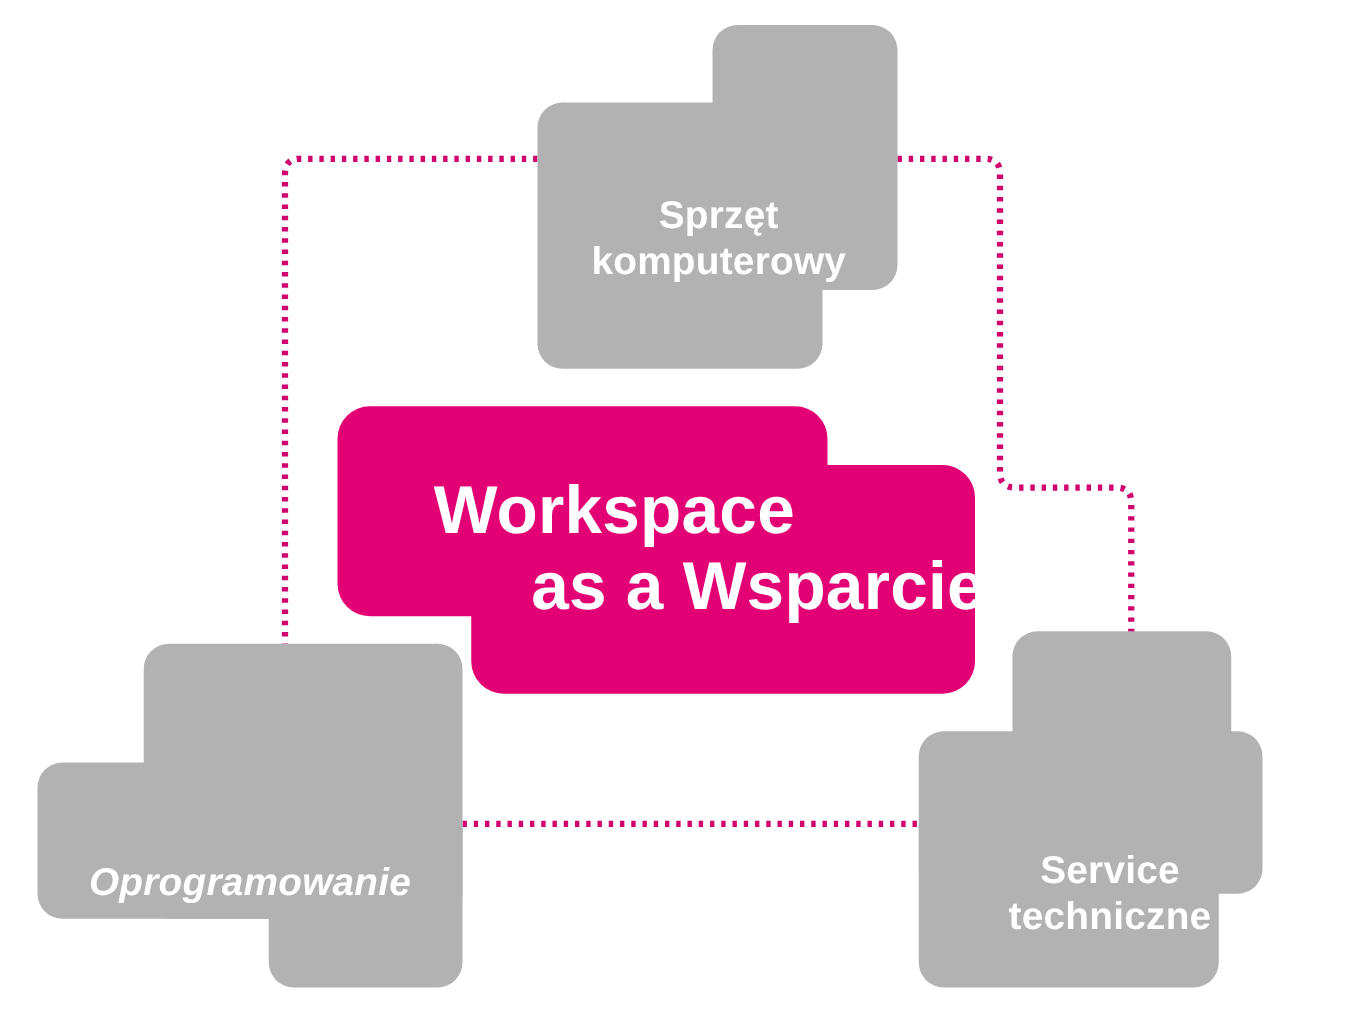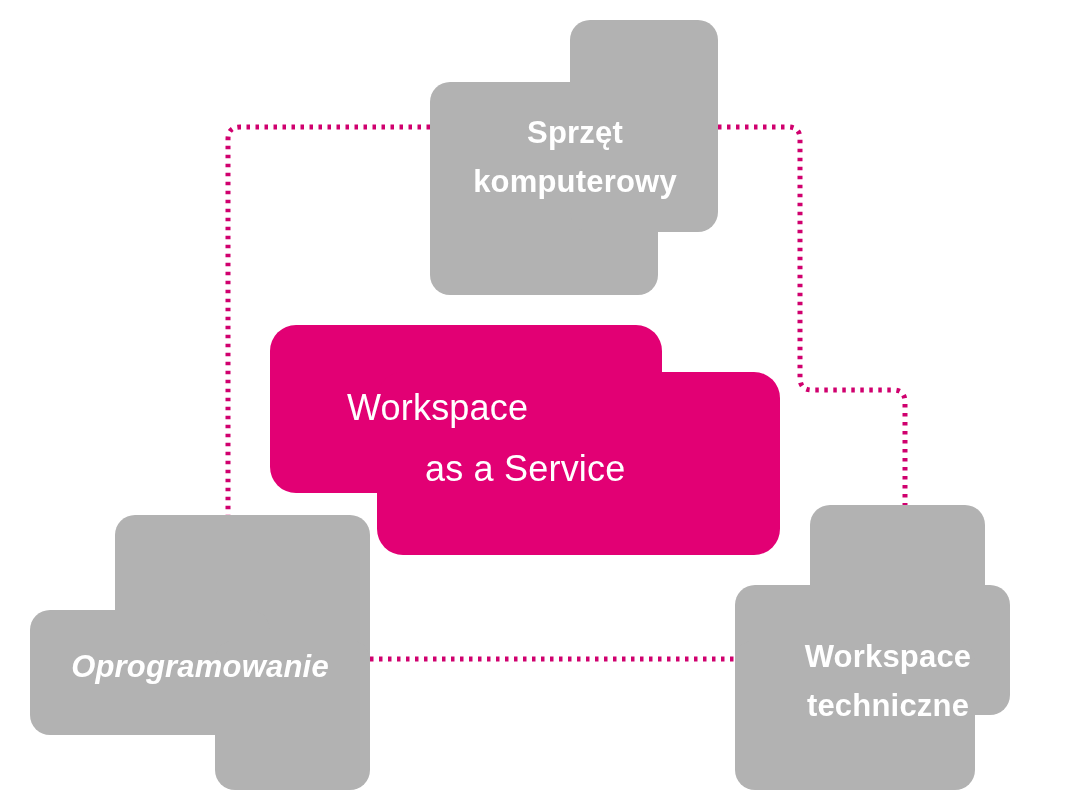--- a/index.html
+++ b/index.html
@@ -15,26 +15,26 @@
   .block .rect { position: absolute; }
   .rect.gray { background: var(--gray, #b2b2b2); border-radius: 20px; }
   .rect.magenta { background: var(--magenta, #e20074); border-radius: 26px; }
   .label {
     position: absolute;
     color: var(--label, #ffffff);
     font-weight: 700;
     text-align: center;
     letter-spacing: 0.2px;
   }
-  .label.gray-label { font-size: 31px; line-height: 49px; }
+  .label.gray-label { font-size: 31px; line-height: 37px; margin-top: 45px; }
   .center-line {
     position: absolute;
     color: var(--label, #ffffff);
-    font-weight: 400;
-    font-size: 36px;
+    font-weight: 700;
+    font-size: 54px;
     line-height: 50px;
     white-space: nowrap;
     letter-spacing: 0.2px;
   }
   svg.connectors {
     position: absolute;
     left: 0; top: 0;
     width: 1080px; height: 809px;
     pointer-events: none;
   }
@@ -53,30 +53,30 @@
   <div class="block">
     <div class="rect gray" style="left:430px; top:82px; width:228px; height:213px;"></div>
     <div class="rect gray" style="left:570px; top:20px; width:148px; height:212px;"></div>
     <div class="label gray-label" style="left:440px; top:108px; width:270px;">Sprzęt komputerowy</div>
   </div>
 
   <div class="block">
     <div class="rect magenta" style="left:270px; top:325px; width:392px; height:168px;"></div>
     <div class="rect magenta" style="left:377px; top:372px; width:403px; height:183px;"></div>
     <div class="center-line" style="left:347px; top:383px;">Workspace</div>
-    <div class="center-line" style="left:425px; top:444px;">as a Service</div>
+    <div class="center-line" style="left:425px; top:444px;">as a Wsparcie</div>
   </div>
 
   <div class="block">
     <div class="rect gray" style="left:115px; top:515px; width:255px; height:220px;"></div>
     <div class="rect gray" style="left:30px; top:610px; width:240px; height:125px;"></div>
     <div class="rect gray" style="left:215px; top:640px; width:155px; height:150px;"></div>
     <div class="label gray-label" style="left:40px; top:642px; width:320px; white-space:nowrap;font-style:italic;">Oprogramowanie</div>
   </div>
 
   <div class="block">
     <div class="rect gray" style="left:810px; top:505px; width:175px; height:150px;"></div>
     <div class="rect gray" style="left:735px; top:585px; width:275px; height:130px;"></div>
     <div class="rect gray" style="left:735px; top:640px; width:240px; height:150px;"></div>
-    <div class="label gray-label" style="left:788px; top:632px; width:200px;">Workspace techniczne</div>
+    <div class="label gray-label" style="left:788px; top:632px; width:200px;">Service techniczne</div>
   </div>
 
 </div>
 
 </body></html>

